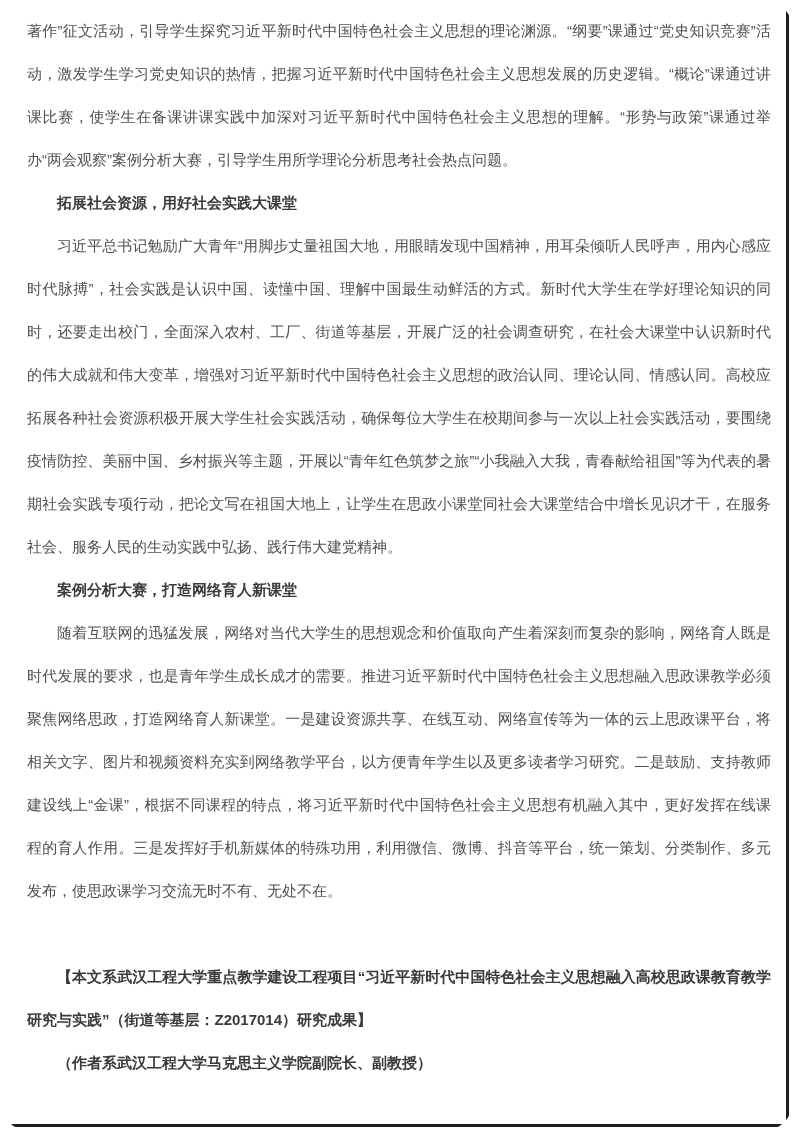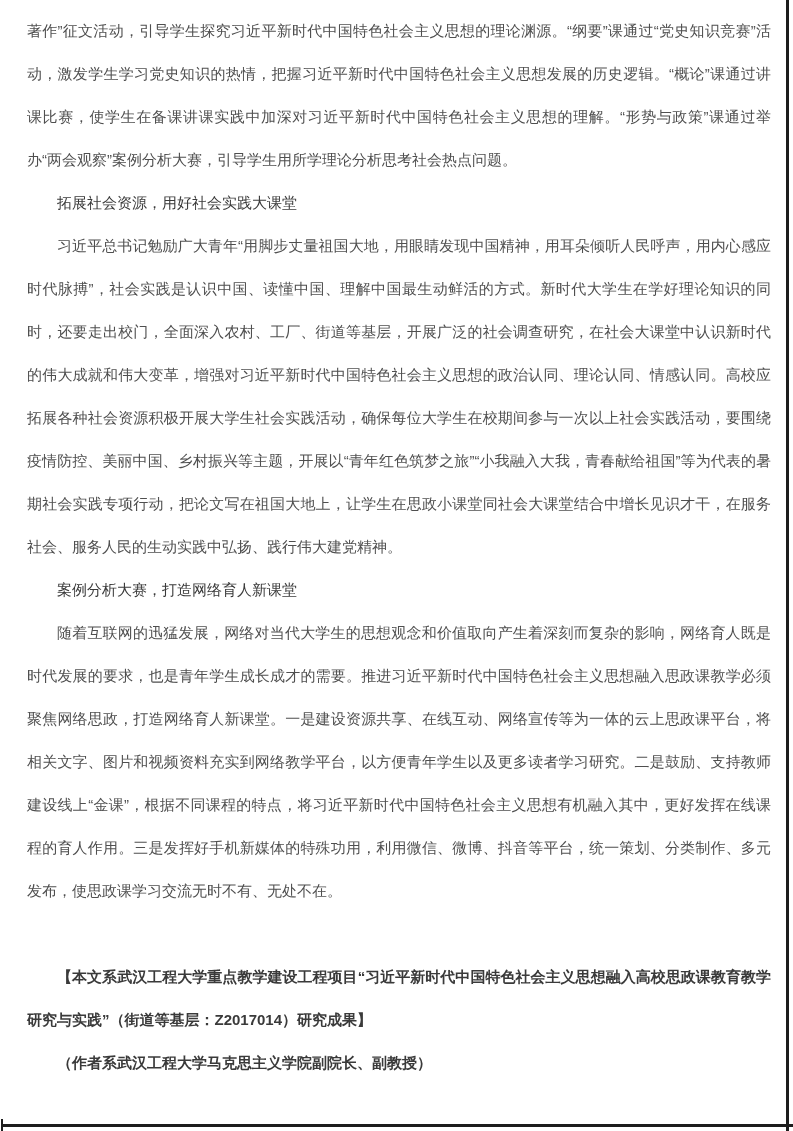--- a/index.html
+++ b/index.html
@@ -7,41 +7,42 @@
     padding: 0;
     background: #ffffff;
   }
   .page {
     position: relative;
     width: 793px;
     height: 1131px;
     background: var(--page-bg, #ffffff);
     overflow: hidden;
     font-family: "Liberation Sans", sans-serif;
+    border-radius: 30px;
   }
   .content {
     position: absolute;
     left: 27px;
     top: 9px;
     width: 744px;
     color: var(--text-color, #4f4f4f);
     font-size: 15px;
     line-height: 43px;
     text-align: justify;
   }
   .para {
     margin: 0;
     text-indent: 2em;
   }
   .para.no-indent {
     text-indent: 0;
   }
   .heading {
     margin: 0;
-    font-weight: normal;
+    font-weight: bold;
     color: var(--bold-color, #3a3a3a);
     text-indent: 2em;
     text-align: left;
   }
   .footnote {
     margin: 0;
     font-weight: bold;
     color: var(--bold-color, #3a3a3a);
     text-indent: 2em;
   }

